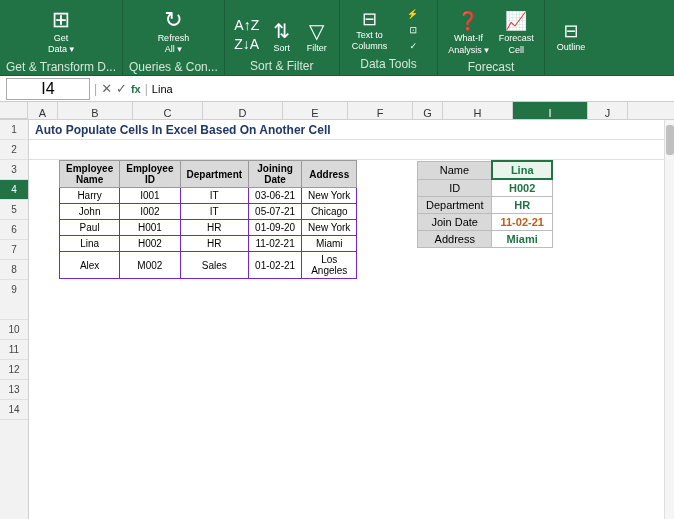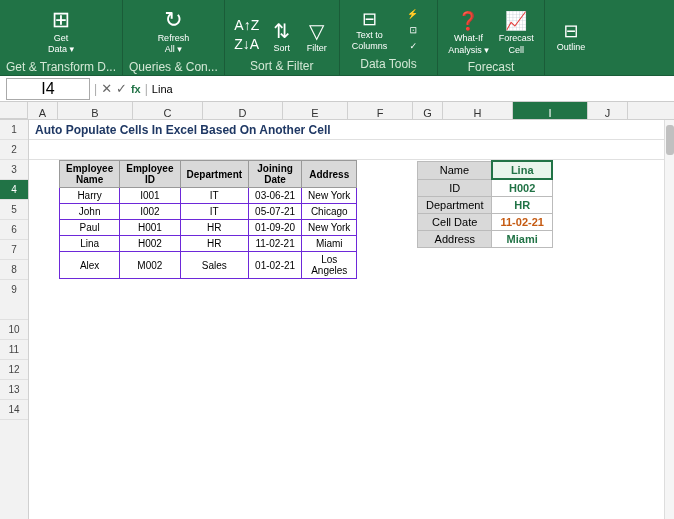--- a/index.html
+++ b/index.html
@@ -260,21 +260,21 @@
           </tr>
           <tr>
             <td class="lookup-key">ID</td>
             <td class="lookup-value" style="color:#217346;">H002</td>
           </tr>
           <tr>
             <td class="lookup-key">Department</td>
             <td class="lookup-value" style="color:#217346;">HR</td>
           </tr>
           <tr>
-            <td class="lookup-key">Cell Date</td>
+            <td class="lookup-key">Join Date</td>
             <td class="lookup-value date">11-02-21</td>
           </tr>
           <tr>
             <td class="lookup-key">Address</td>
             <td class="lookup-value" style="color:#217346;">Miami</td>
           </tr>
         </tbody>
           </table>
       </div>
 

